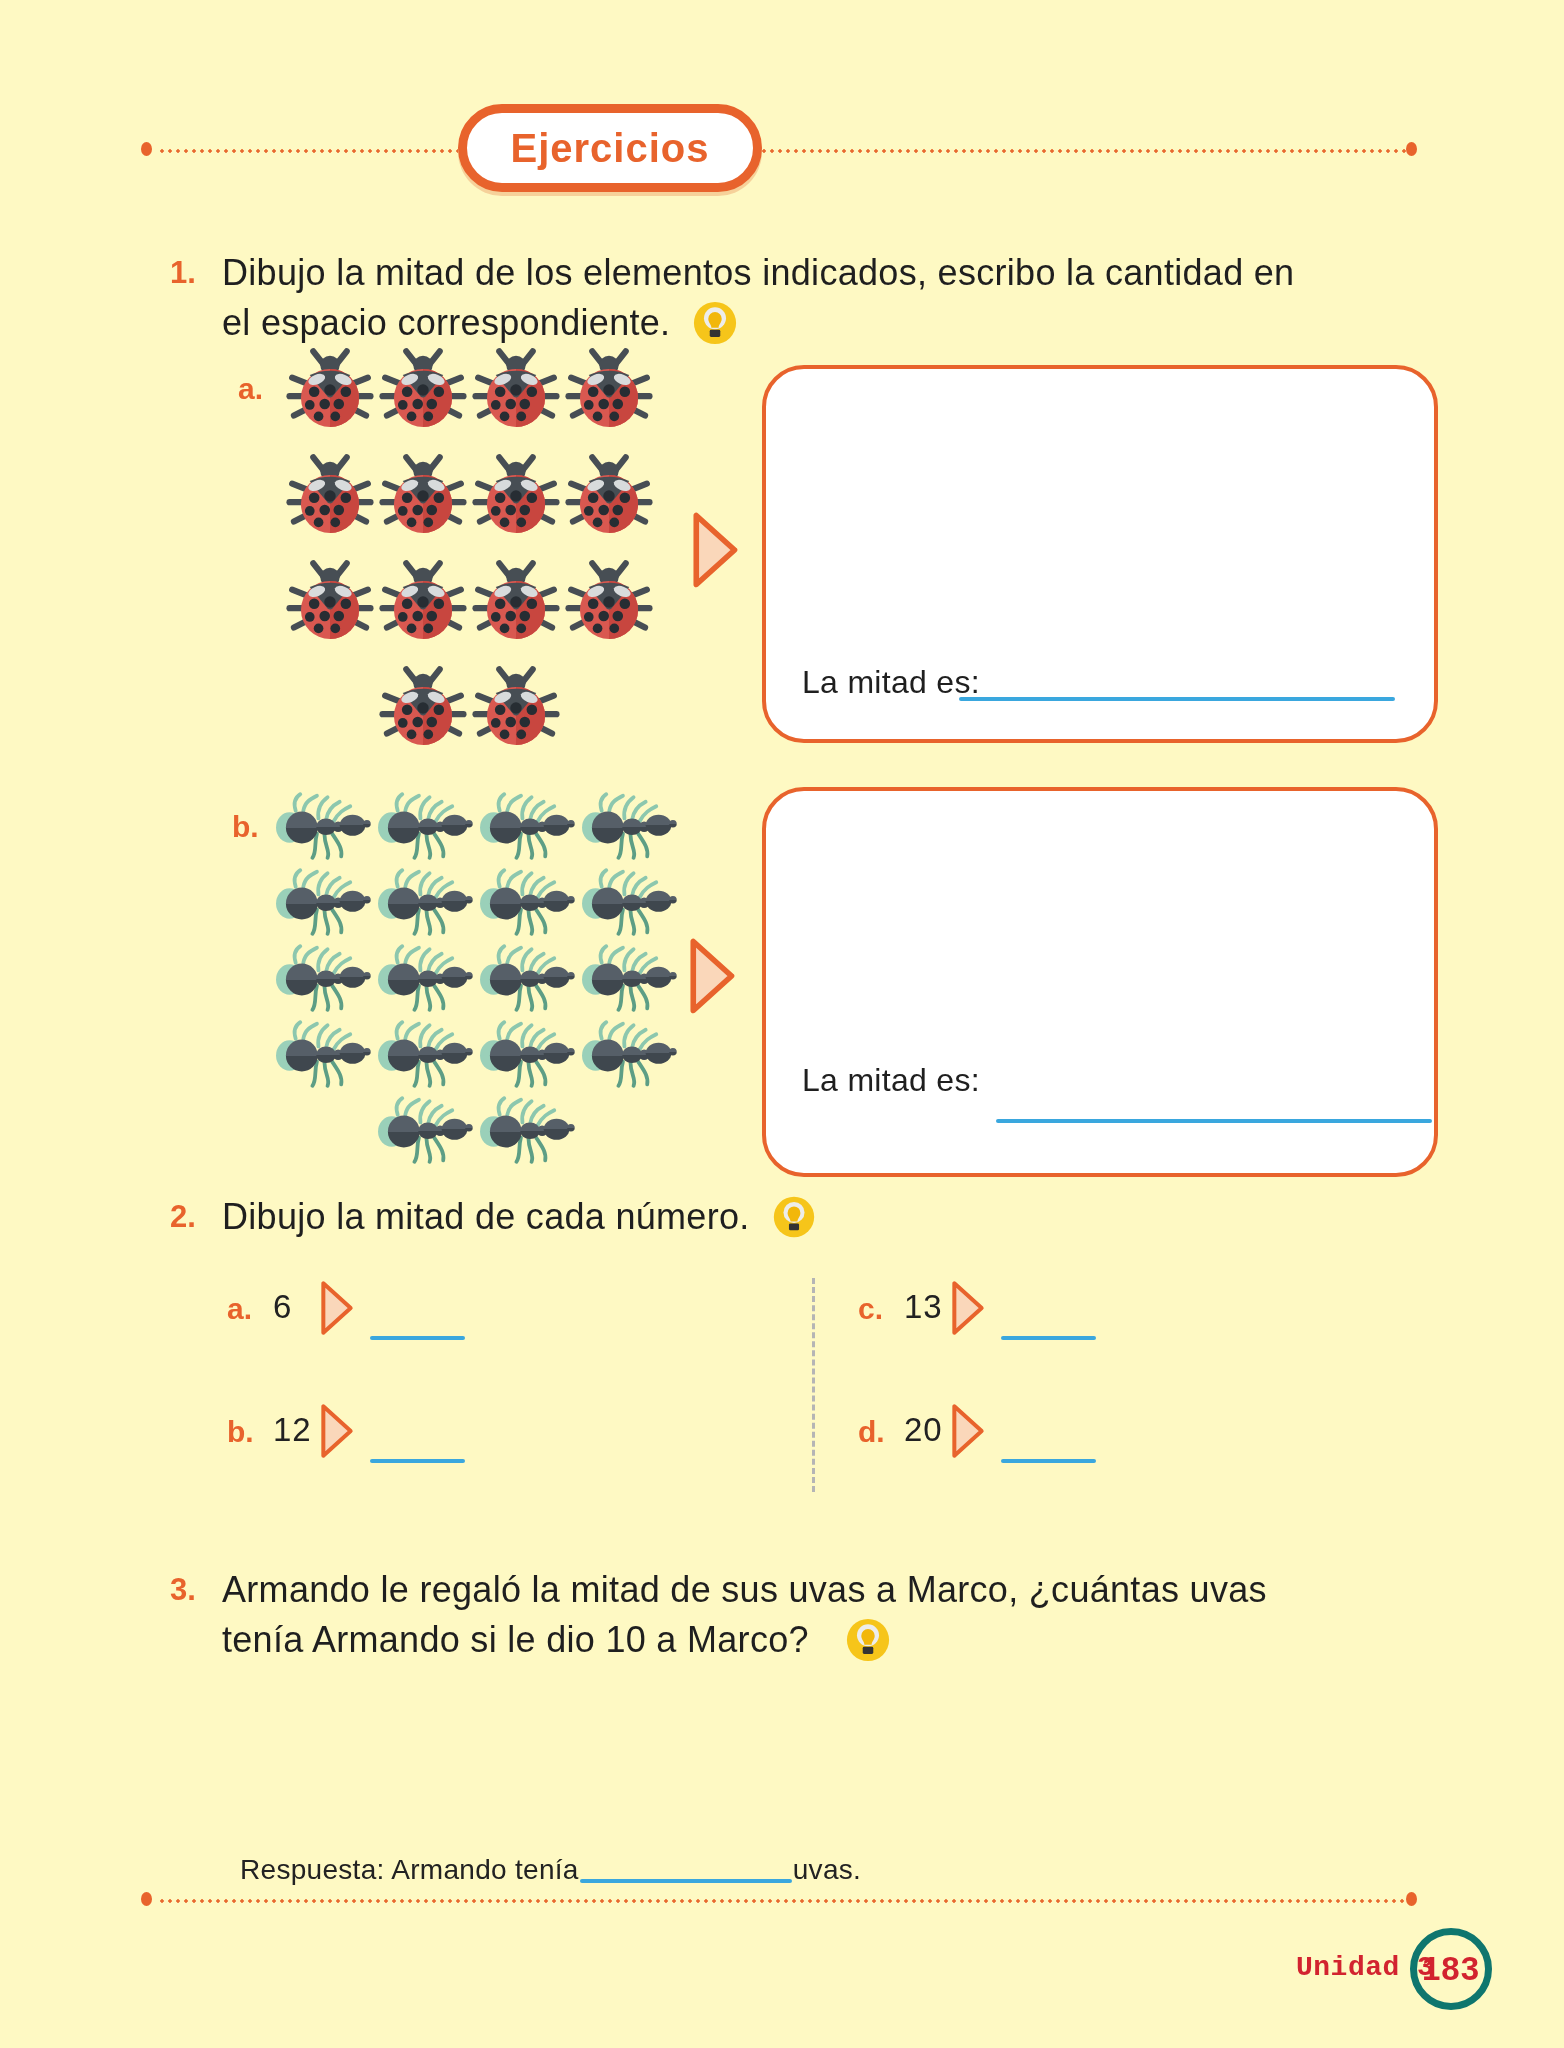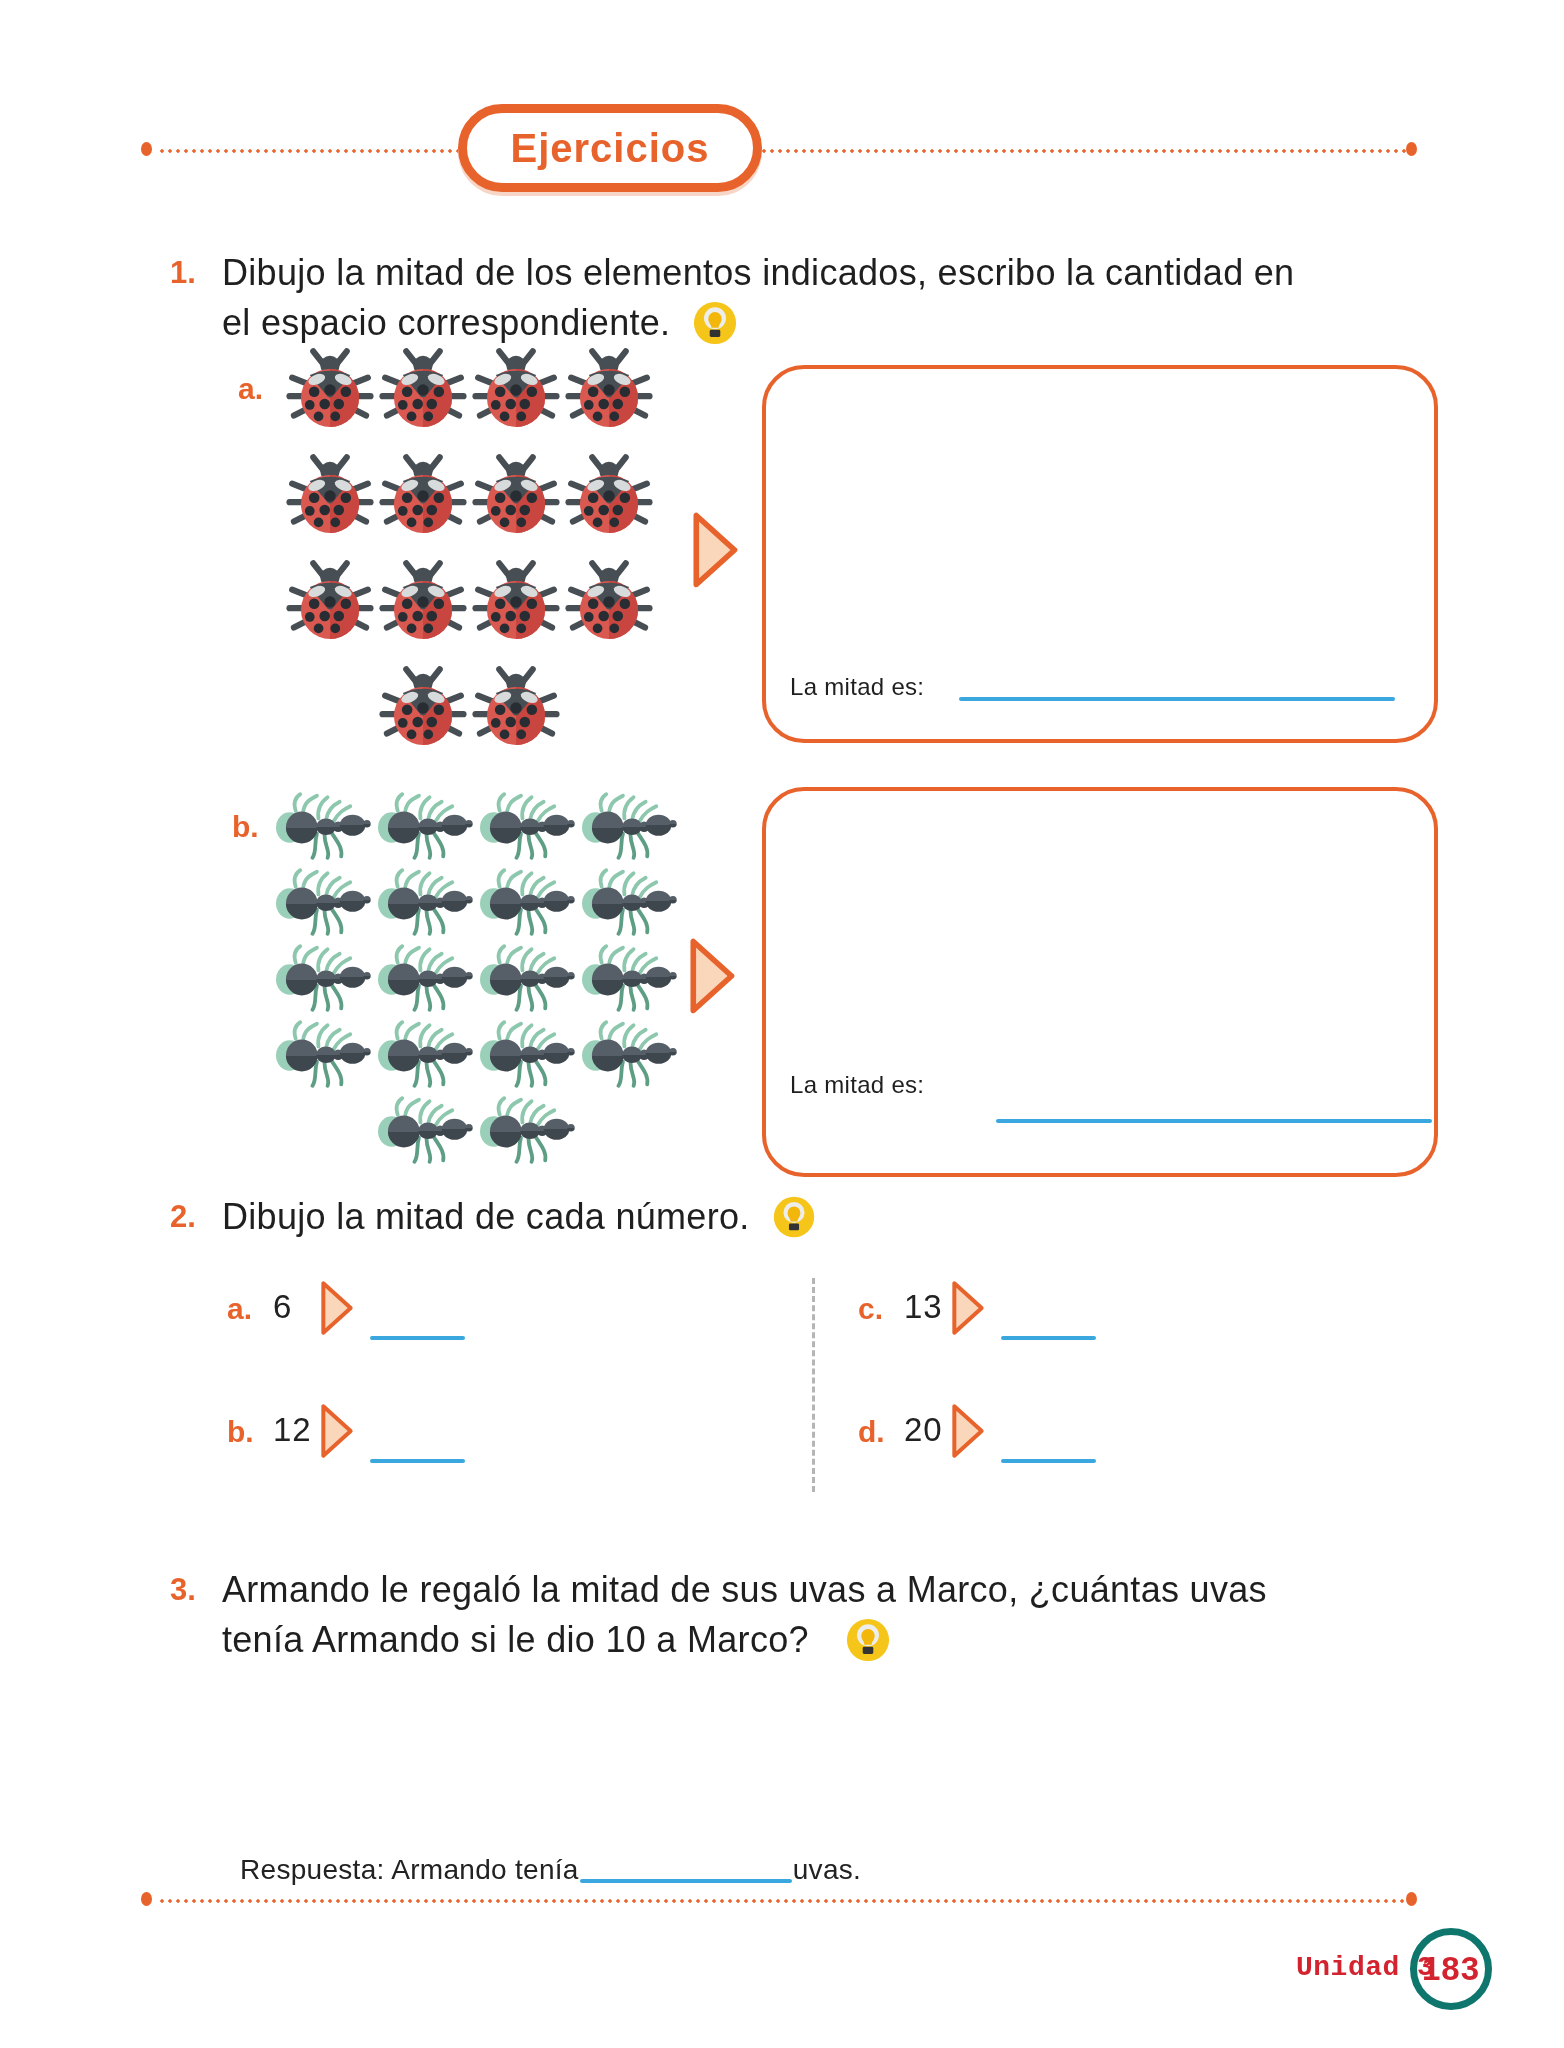--- a/index.html
+++ b/index.html
@@ -1,16 +1,16 @@
 <!DOCTYPE html>
 <html><head>
 <meta charset="utf-8">
 <style>
   html,body{margin:0;padding:0;background:#e9e9e9;}
-  .page{position:relative;width:1564px;height:2048px;background:#ffffff;margin:0 auto;
+  .page{position:relative;width:1564px;height:2048px;background:#fef9c3;margin:0 auto;
         font-family:"Liberation Sans","DejaVu Sans",sans-serif;color:#222;overflow:hidden;}
   .abs{position:absolute;}
   
   .dotline{height:4px;background-image:radial-gradient(circle at 2px 2px,#E8692F 1.5px,transparent 1.9px);
            background-size:8px 4px;background-repeat:repeat-x;}
   .end-dot{width:11px;height:14px;border-radius:50%;background:#E8632C;}
   .badge{left:458px;top:104px;width:304px;height:88px;background:#fff;border:9px solid #E8632C;
          border-radius:48px;box-sizing:border-box;display:flex;align-items:center;justify-content:center;
          box-shadow:0 4px 0 rgba(222,92,30,.25);}
   .badge span{font-size:40px;font-weight:800;color:#E8632C;letter-spacing:1px;}
@@ -23,21 +23,21 @@
   
   .bug-grid{display:flex;flex-direction:column;}
   .bug-grid.ladybugs{row-gap:18px;width:367px;}
   .bug-grid.ants{row-gap:6px;width:406px;}
   .bug-row{display:flex;justify-content:center;}
   .bug-grid.ladybugs .bug-row{gap:5px;}
   .bug-grid.ants .bug-row{gap:2px;}
   .bug{flex:none;}
   
   .answer-box{border:4px solid #E8632C;border-radius:42px;box-sizing:border-box;background:#fff;}
-  .answer-label{position:absolute;font-size:24px;letter-spacing:.3px;color:#1f1f1f;}
+  .answer-label{position:absolute;font-size:32px;letter-spacing:.3px;color:#1f1f1f;margin-left:12px;}
   .blue-line{background:#3AA7DE;height:4px;border-radius:2px;}
   
   .ex2-item{width:290px;height:92px;}
   .ex2-item .lbl{position:absolute;left:0;top:26px;}
   .ex2-item .val{position:absolute;left:46px;top:22px;font-size:33px;letter-spacing:1px;color:#222;}
   .ex2-item .arr{position:absolute;left:89px;top:0;}
   .ex2-item .ans{position:absolute;left:143px;top:70px;width:95px;}
   .divider{border-left:3px dashed #b5b5b5;}
   
   .resp{display:flex;align-items:flex-end;gap:1px;font-size:28px;letter-spacing:.3px;line-height:40px;}

